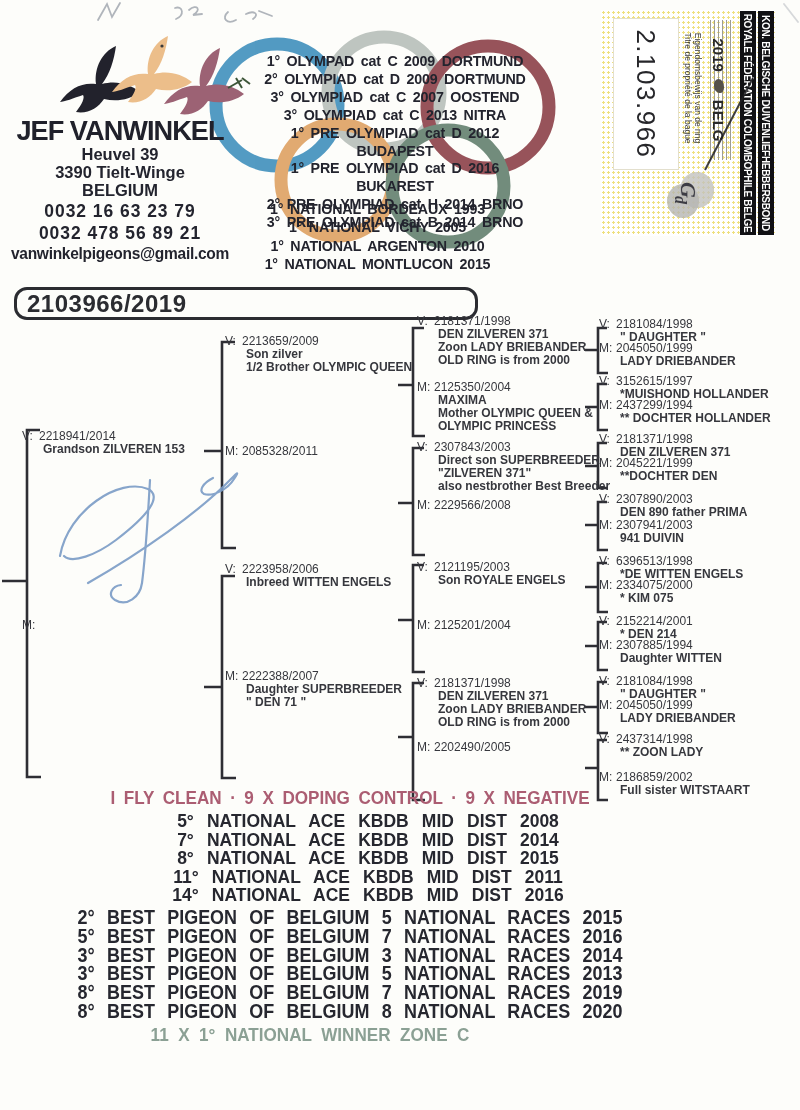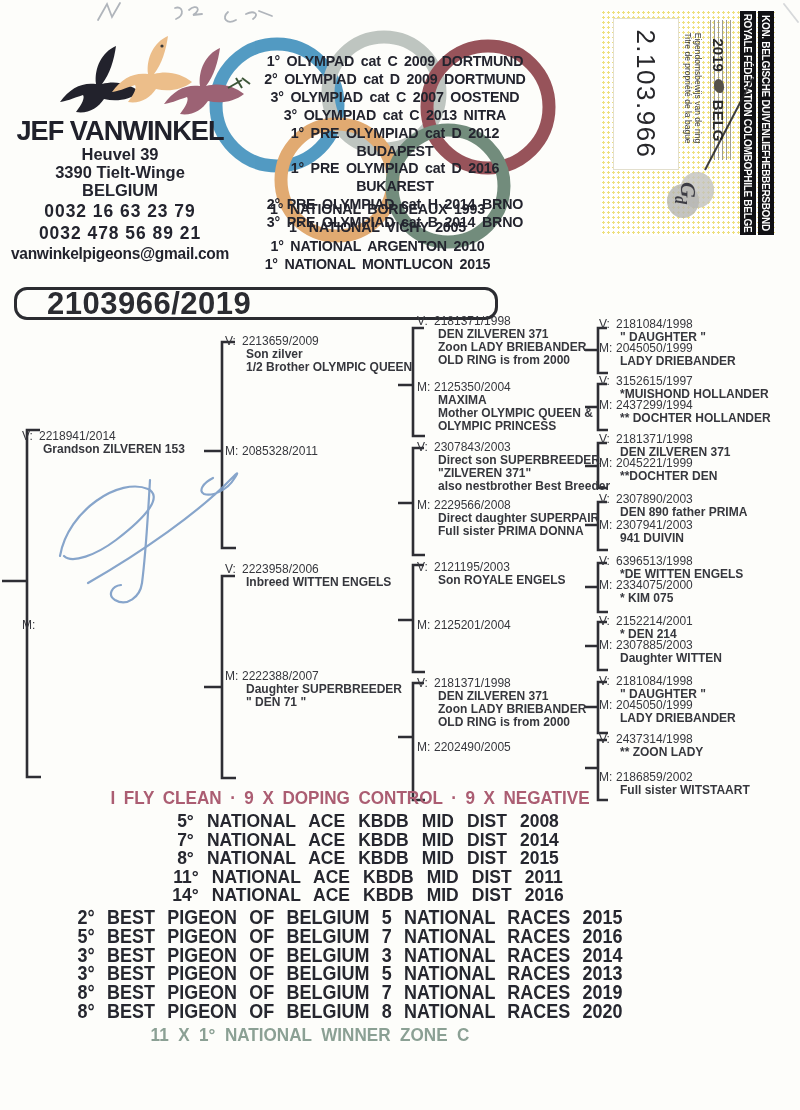--- a/index.html
+++ b/index.html
@@ -18,21 +18,21 @@
   .owner .email{font-size:16px;font-weight:bold;line-height:20px;letter-spacing:-.3px;color:#23242e;}
 
   
   .olymp{left:245px;top:52px;width:300px;text-align:center;transform:scaleX(.95);transform-origin:center top;}
   .olymp div{font-size:15px;font-weight:bold;line-height:17.9px;word-spacing:3px;letter-spacing:-.2px;color:#23242e;}
   .natl{left:250px;top:200px;width:255px;text-align:center;transform:scaleX(.95);transform-origin:center top;}
   .natl div{font-size:15px;font-weight:bold;line-height:18.4px;word-spacing:3px;letter-spacing:-.2px;color:#23242e;}
 
   
   .ringbox{left:14px;top:287px;width:448px;height:27px;border:3px solid #2b2c31;border-radius:13px;
-           display:flex;align-items:center;padding-left:30px;font-size:31px;font-weight:bold;
+           display:flex;align-items:center;padding-left:10px;font-size:24px;font-weight:bold;
            letter-spacing:.5px;color:#2b2c31;background:transparent;}
 
   
   .entry{position:absolute;z-index:2;display:flex;font-size:12px;line-height:13px;color:#36373d;}
   .entry .vm{width:17px;flex:0 0 17px;}
   .entry .ring{display:block;}
   .entry .info{display:block;white-space:pre-line;padding-left:4px;font-weight:bold;}
 
   
   .doping{left:60px;top:788px;width:580px;text-align:center;font-size:18px;font-weight:bold;
@@ -229,22 +229,20 @@
         <span class="ring">2307843/2003</span>
         <span class="info">Direct son SUPERBREEDER
 "ZILVEREN 371"
 also nestbrother Best Breeder</span>
       </span>
   </div>
   <div class="entry" style="left:417px;top:499px">
     <span class="vm">M:</span>
     <span>
         <span class="ring">2229566/2008</span>
-        <span class="info">Direct daughter SUPERPAIR
-Full sister PRIMA DONNA</span>
       </span>
   </div>
   <div class="entry" style="left:417px;top:561px">
     <span class="vm">V:</span>
     <span>
         <span class="ring">2121195/2003</span>
         <span class="info">Son ROYALE ENGELS</span>
       </span>
   </div>
   <div class="entry" style="left:417px;top:619px">
@@ -344,21 +342,21 @@
   <div class="entry" style="left:599px;top:615px">
     <span class="vm">V:</span>
     <span>
         <span class="ring">2152214/2001</span>
         <span class="info">* DEN 214</span>
       </span>
   </div>
   <div class="entry" style="left:599px;top:639px">
     <span class="vm">M:</span>
     <span>
-        <span class="ring">2307885/2003</span>
+        <span class="ring">2307885/1994</span>
         <span class="info">Daughter WITTEN</span>
       </span>
   </div>
   <div class="entry" style="left:599px;top:675px">
     <span class="vm">V:</span>
     <span>
         <span class="ring">2181084/1998</span>
         <span class="info">" DAUGHTER "</span>
       </span>
   </div>

